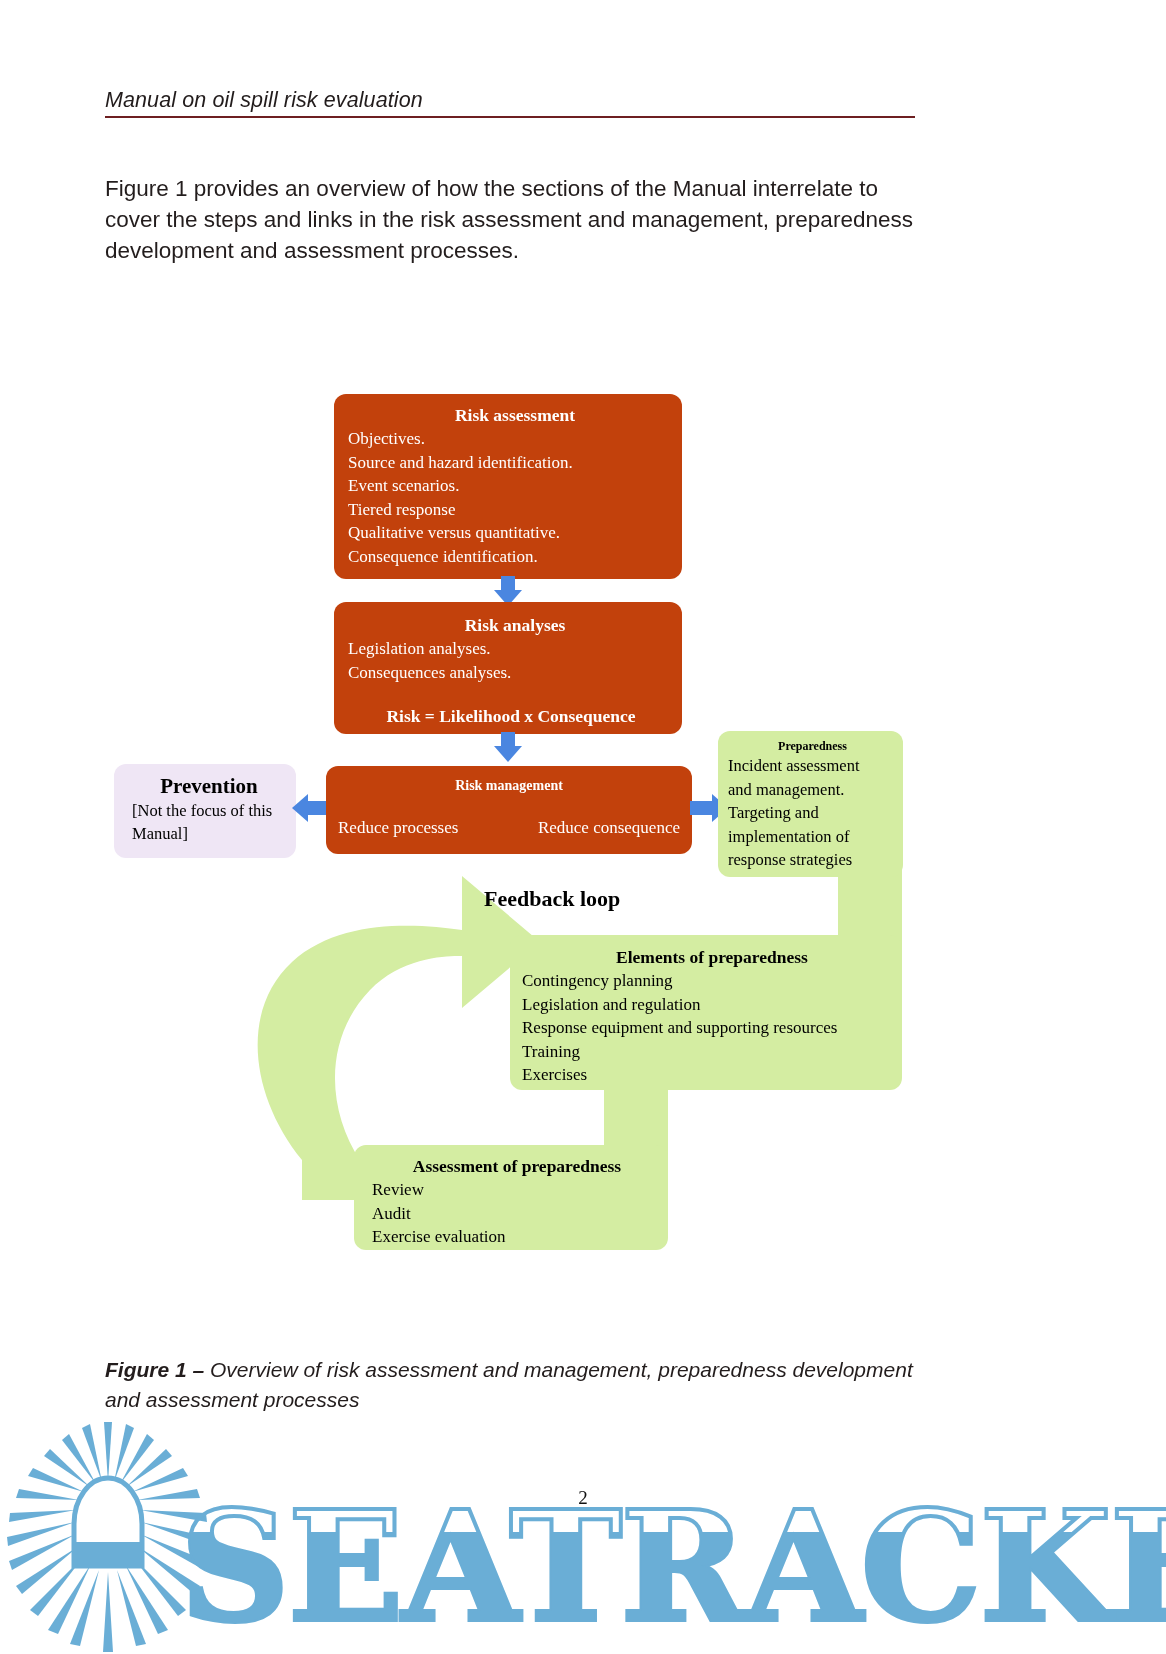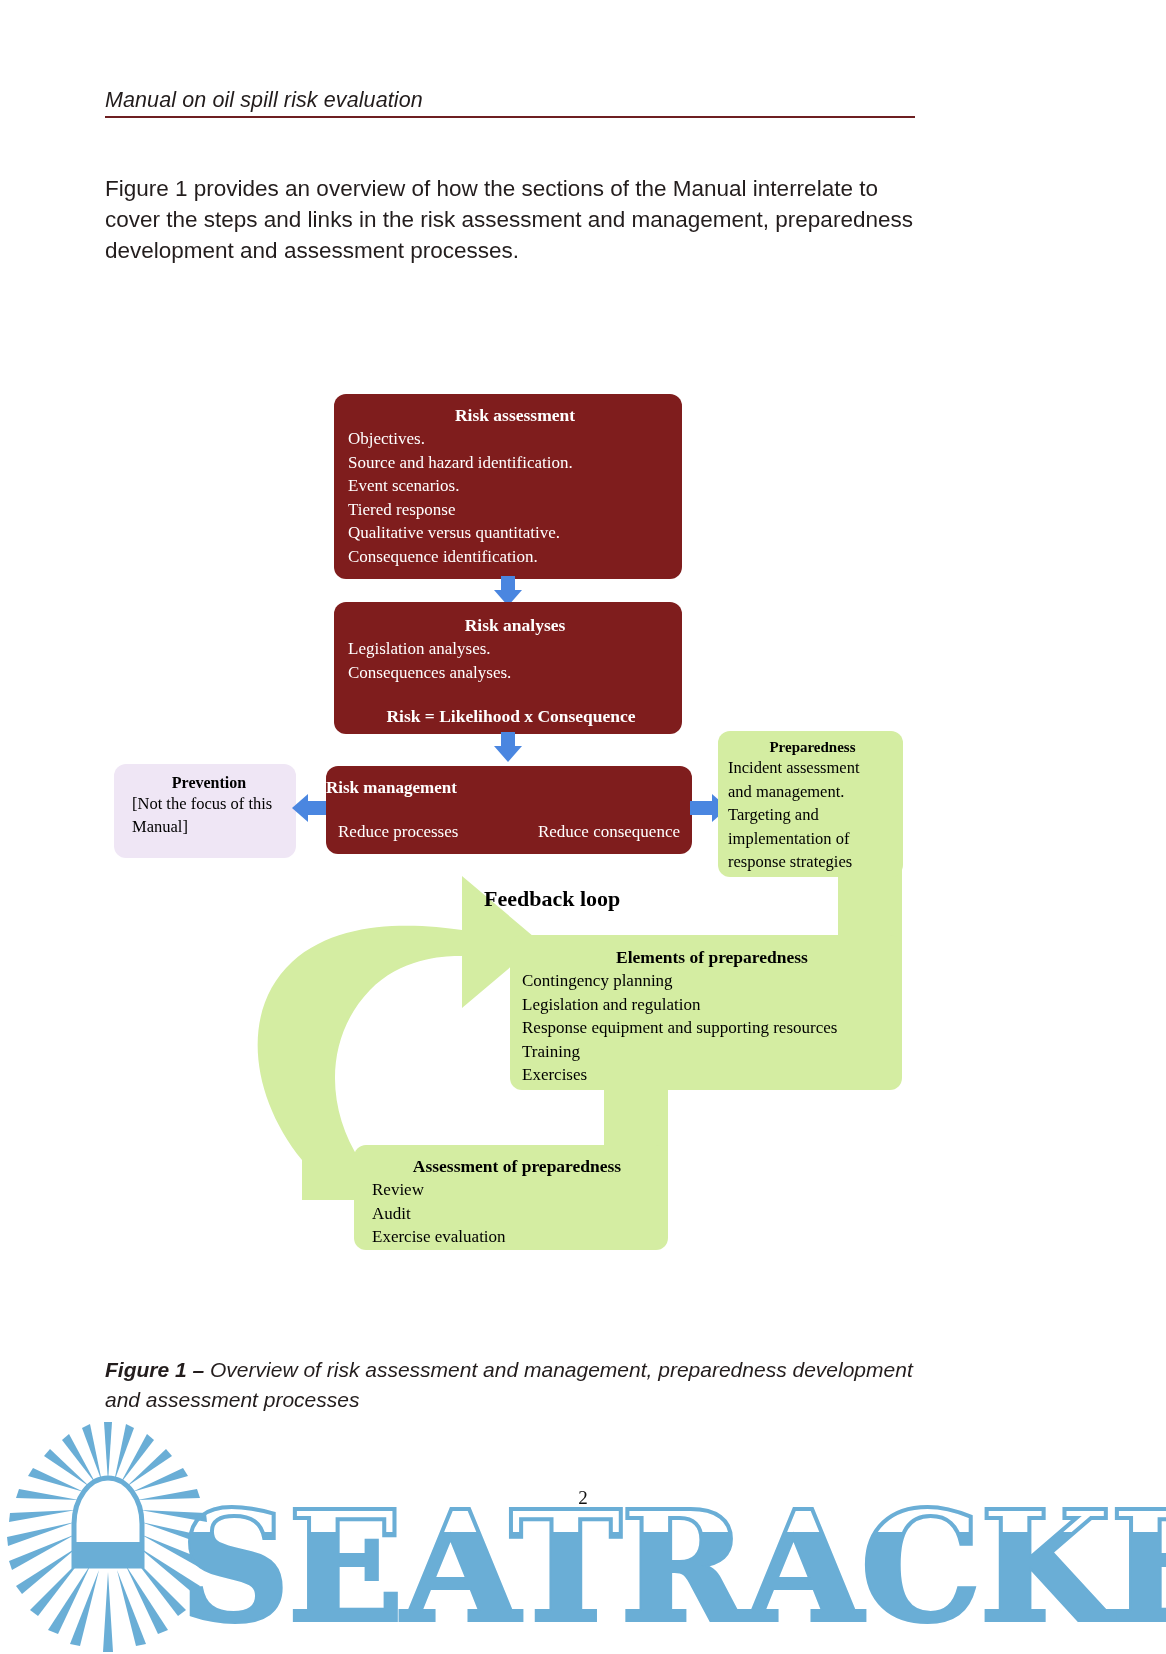--- a/index.html
+++ b/index.html
@@ -57,21 +57,21 @@
     width: 1166px;
     height: 1330px;
   }
   #figure-canvas > * { position: absolute; }
 
   .box {
     box-sizing: border-box;
     border-radius: 12px;
   }
   .box-blue {
-    background: #7f1d1d;
+    background: #c2410c;
     color: #ffffff;
   }
   .box-green {
     background: #d4eda2;
     color: #000000;
   }
   .box-lilac {
     background: #efe6f5;
     color: #000000;
   }
@@ -104,47 +104,47 @@
     font-size: 17.5px;
     margin-top: 22px;
     padding-right: 8px;
   }
   
   #box-risk-management {
     left: 326px; top: 766px; width: 366px; height: 88px;
     padding: 12px 0 0 0;
   }
   #box-risk-management .rm-title {
-    text-align: left; font-weight: bold; font-size: 17px;
+    text-align: center; font-weight: bold; font-size: 14px;
   }
   #rm-row {
     display: flex;
     justify-content: space-between;
     padding: 0 12px;
     margin-top: 24px;
     font-size: 17px;
   }
   
   #box-prevention {
     left: 114px; top: 764px; width: 182px; height: 94px;
     padding: 10px 10px 0 18px;
   }
   #box-prevention .prev-title {
-    text-align: center; font-weight: bold; font-size: 16px;
+    text-align: center; font-weight: bold; font-size: 21px;
   }
   #box-prevention .prev-body {
     font-size: 16.5px; line-height: 22px; margin-top: 1px;
   }
   
   #box-preparedness {
     left: 718px; top: 731px; width: 185px; height: 146px;
     padding: 8px 6px 0 10px;
   }
   #box-preparedness .prep-title {
-    text-align: center; font-weight: bold; font-size: 15px;
+    text-align: center; font-weight: bold; font-size: 12px;
   }
   #box-preparedness .prep-line {
     font-size: 16.5px; line-height: 23.5px; white-space: nowrap;
   }
   
   #box-elements {
     left: 510px; top: 935px; width: 392px; height: 155px;
     padding: 11px 0 0 12px;
   }
   

